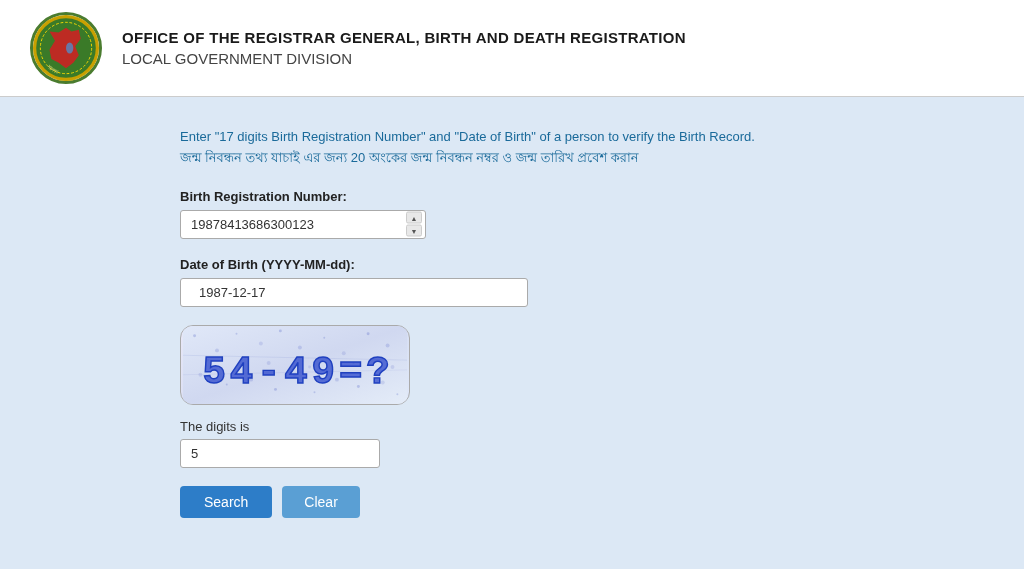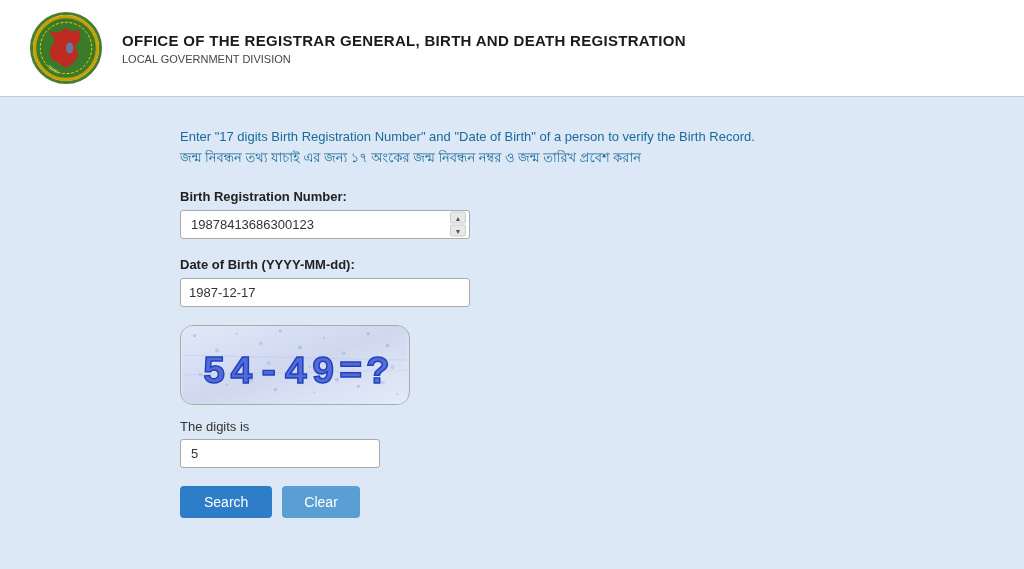--- a/index.html
+++ b/index.html
@@ -56,21 +56,21 @@
     }
 
     .header-title {
       font-size: 15px;
       font-weight: bold;
       color: #1a1a1a;
       letter-spacing: 0.3px;
     }
 
     .header-subtitle {
-      font-size: 11px;
+      font-size: 15px;
       color: #444;
       margin-top: 4px;
     }
 
     .main-content {
       padding: 30px 180px;
     }
 
     .instruction-text {
       color: #1a6a9a;
@@ -85,22 +85,22 @@
 
     .form-label {
       display: block;
       font-weight: bold;
       font-size: 13px;
       color: #222;
       margin-bottom: 6px;
     }
 
     .form-input {
-      width: 290px;
-      padding: 6px 8px;
+      width: 348px;
+      padding: 6px 18px;
       border: 1px solid #aaa;
       border-radius: 3px;
       font-size: 13px;
       background: #fff;
       color: #333;
     }
 
     .form-input-number {
       width: 290px;
       padding: 6px 10px;
@@ -108,21 +108,21 @@
       border-radius: 3px;
       font-size: 13px;
       background: #fff;
       color: #333;
       -moz-appearance: textfield;
     }
 
     .number-input-wrapper {
       position: relative;
       display: inline-block;
-      width: 290px;
+      width: 246px;
     }
 
     .number-input-wrapper input {
       width: 100%;
       padding: 6px 30px 6px 10px;
       border: 1px solid #aaa;
       border-radius: 3px;
       font-size: 13px;
       background: #fff;
       color: #333;
@@ -240,21 +240,21 @@
   <div class="header-text">
     <div class="header-title">OFFICE OF THE REGISTRAR GENERAL, BIRTH AND DEATH REGISTRATION</div>
     <div class="header-subtitle">LOCAL GOVERNMENT DIVISION</div>
   </div>
 </div>
 
 <div class="main-content">
 
   <div class="instruction-text">
     <div>Enter "17 digits Birth Registration Number" and "Date of Birth" of a person to verify the Birth Record.</div>
-    <div>জন্ম নিবন্ধন তথ্য যাচাই এর জন্য ১৭ অংকের জন্ম নিবন্ধন নম্বর ও জন্ম তারিখ প্রবেশ করান</div>
+    <div>জন্ম নিবন্ধন তথ্য যাচাই এর জন্য 20 অংকের জন্ম নিবন্ধন নম্বর ও জন্ম তারিখ প্রবেশ করান</div>
   </div>
 
   <div class="form-group">
     <label class="form-label">Birth Registration Number:</label>
     <div class="number-input-wrapper">
       <input type="text" class="form-input-number" value="19878413686300123" style="">
       <div class="spinner-arrows">
         <div class="spinner-arrow">▲</div>
         <div class="spinner-arrow">▼</div>
       </div>

